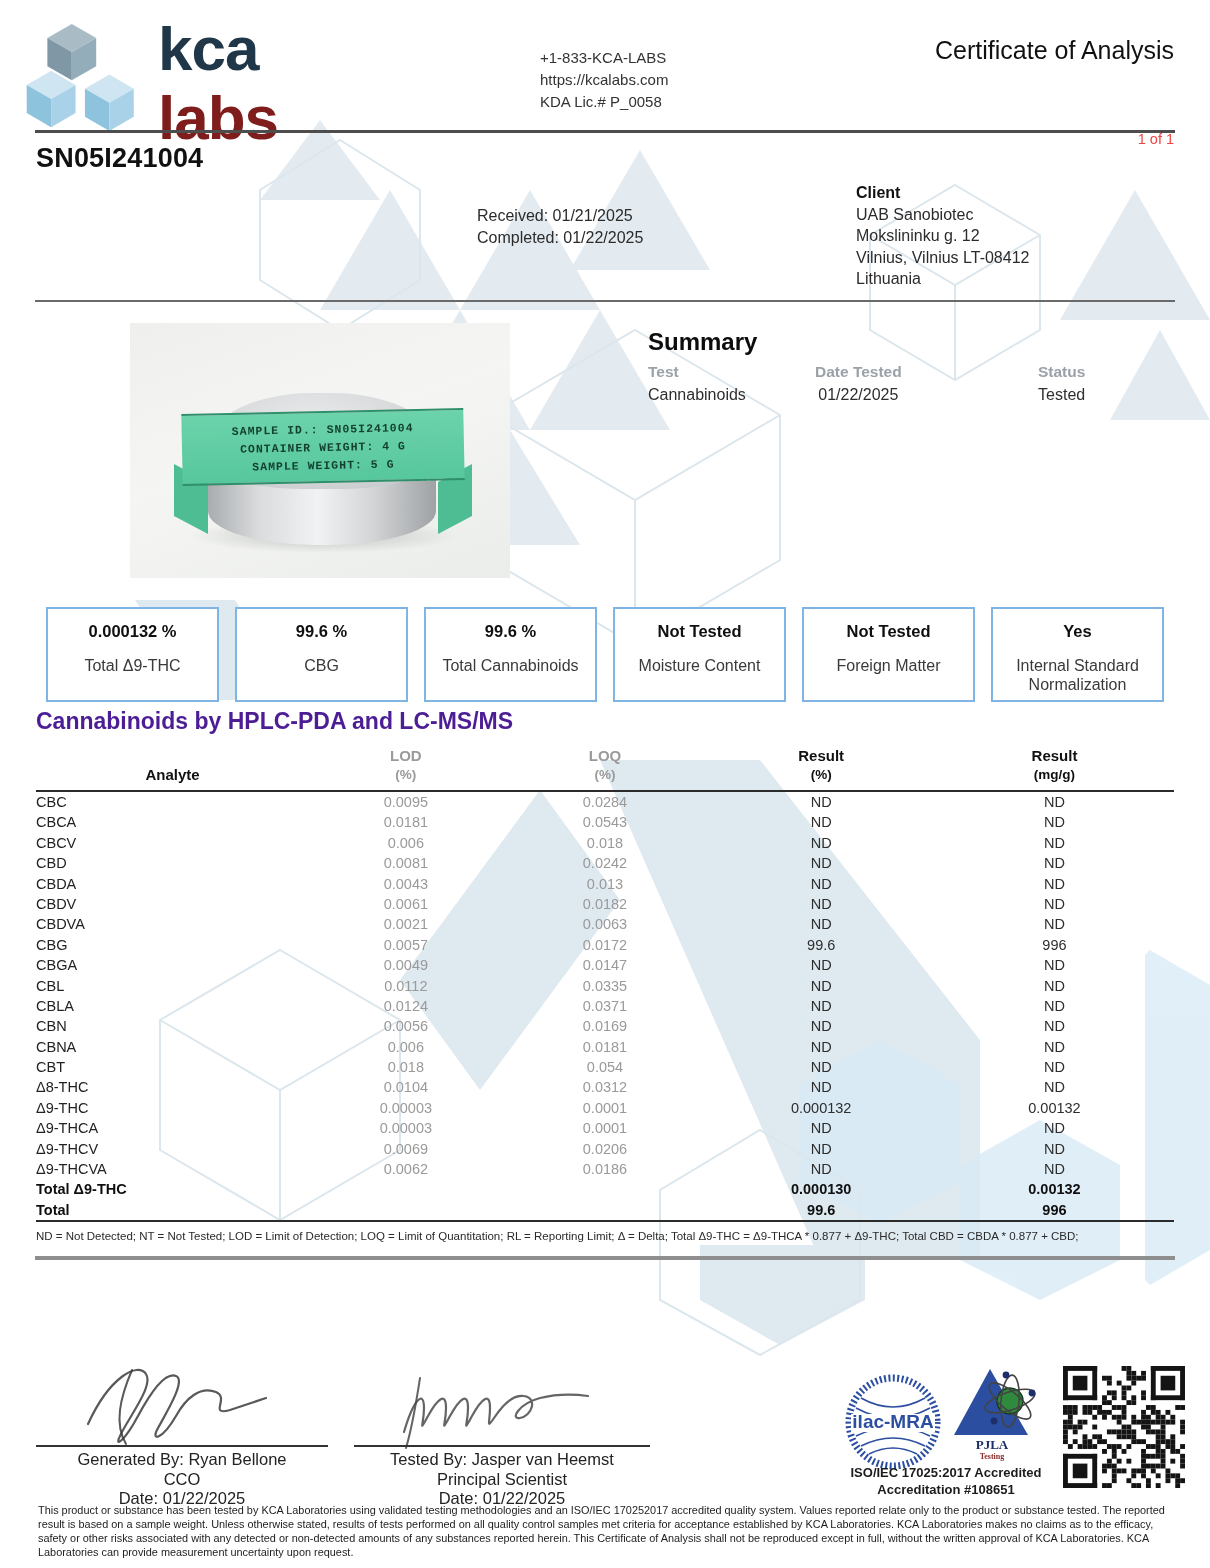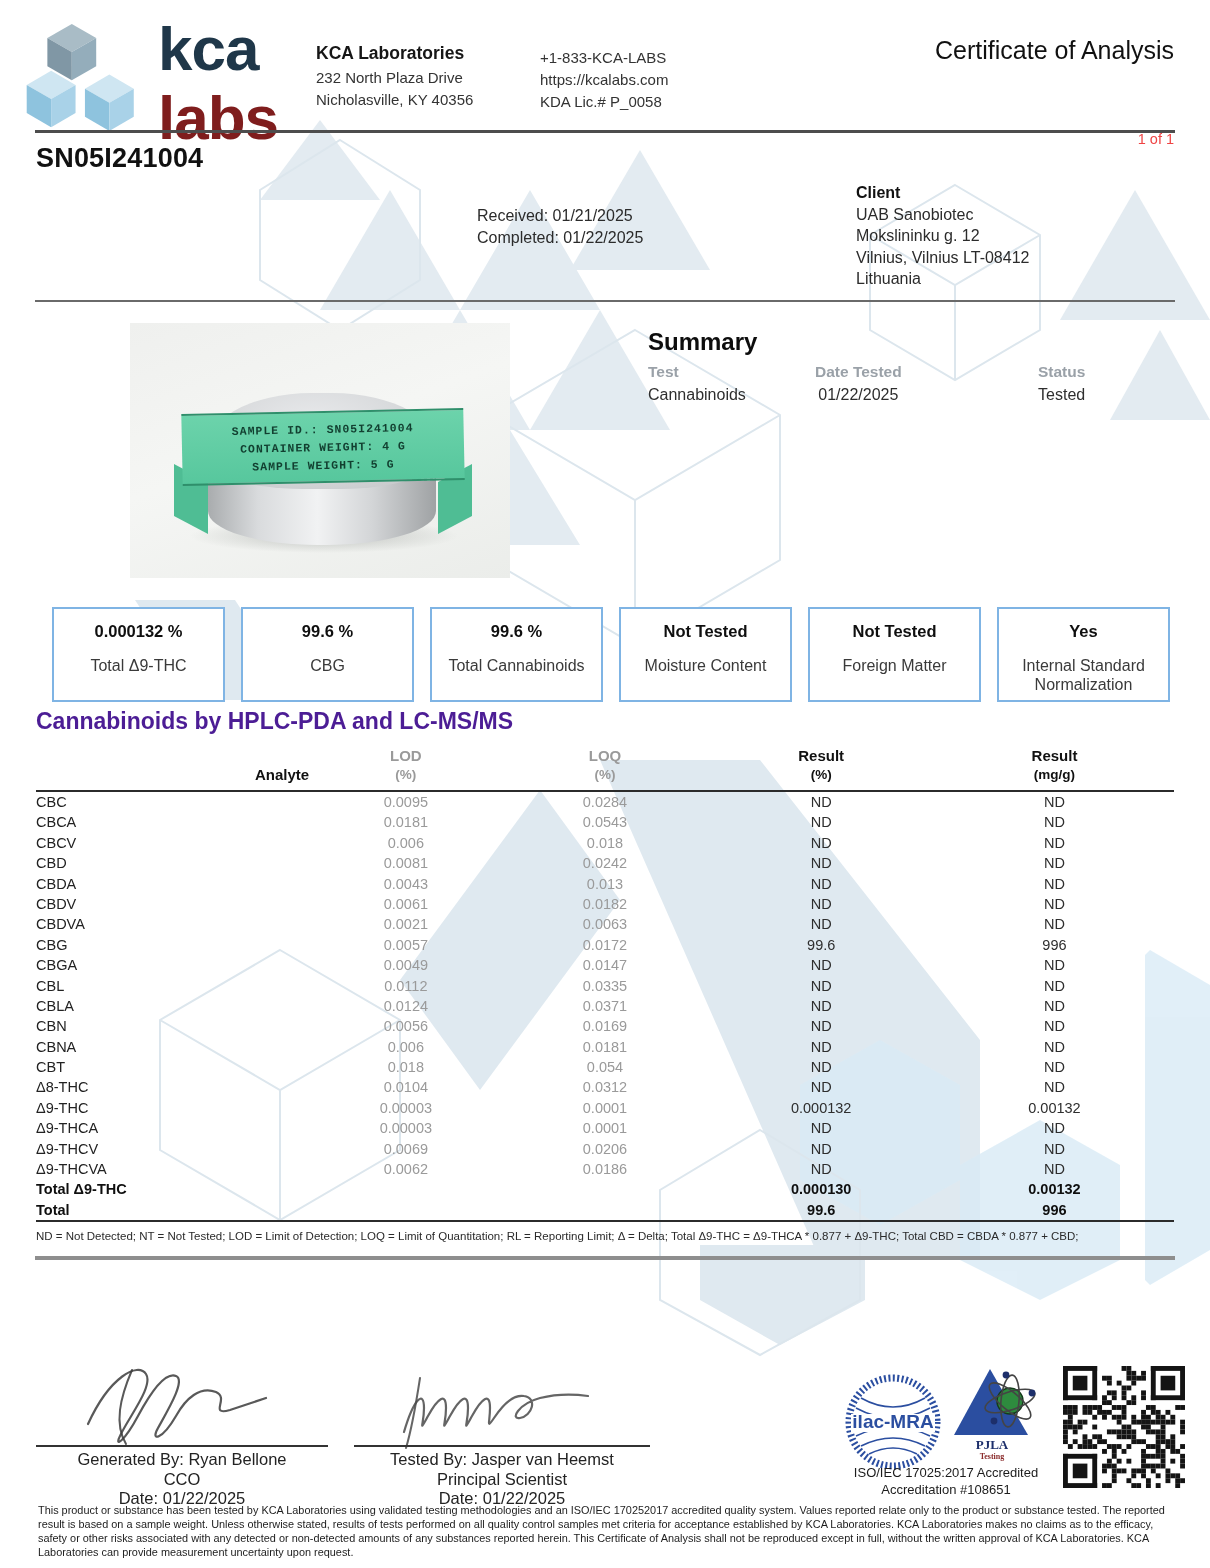--- a/index.html
+++ b/index.html
@@ -54,32 +54,32 @@
   .band-end { width:34px; height:52px; background:#4fbd94; }
   .band-end.l { left:44px; top:150px; transform:skewY(28deg); }
   .band-end.r { left:308px; top:150px; transform:skewY(-28deg); }
   
   .summary-head { left:648px; top:328px; font-size:24px; font-weight:bold; color:#0d0d0d; }
   .sum-col { top:360px; line-height:23px; }
   .sum-label { font-size:15.5px; font-weight:bold; color:#9aa1a8; }
   .sum-value { font-size:16px; color:#2e2e2e;text-align:center; }
   .sum-c1 { left:648px; } .sum-c2 { left:815px; } .sum-c3 { left:1038px; }
   
-  .rboxes { left:52px; top:607px; width:1118px; display:flex; gap:16px; }
+  .rboxes { left:46px; top:607px; width:1118px; display:flex; gap:16px; }
   .rbox { flex:1; height:95px; background:#fff; border:2px solid #7fb4e4; text-align:center; padding-top:13px; }
   .rbox-value { font-size:16.5px; font-weight:bold; color:#0f0f0f; }
   .rbox-label { font-size:16px; color:#3a3a3a; margin-top:15px; line-height:19px; }
   
   .section-head { left:36px; top:708px; font-size:23px; font-weight:bold; color:#4c1d95; }
   .ctable { left:36px; top:746px; width:1138px; }
   .thead-row { display:grid; grid-template-columns:24% 17% 18% 20% 21%; align-items:end;
     padding-bottom:6px; border-bottom:2.5px solid #2b2b2b; }
   .hcell { text-align:center; font-weight:bold; font-size:15px; color:#111; line-height:19px; }
   .hcell .sub { font-size:13.5px; font-weight:bold; }
-  .hcell.left { text-align:right; }
+  .hcell.left { text-align:center; }
   .hcell.muted, .hcell.muted .sub { color:#9a9a9a; }
   .trow { display:grid; grid-template-columns:24% 17% 18% 20% 21%;
     font-size:14.5px; line-height:20.4px; height:20.4px; }
   .trow .c { text-align:center; color:#2e2e2e; }
   .trow .c.analyte { text-align:left; color:#222; }
   .trow .c.muted { color:#9a9a9a; }
   .trow.bold { font-weight:bold; }
   .trow.bold .c { color:#0f0f0f; }
   .tbody-end { border-bottom:2.5px solid #2b2b2b; }
   .footnote { left:36px; top:1230px; width:1138px; font-size:11.5px; color:#2a2a2a; }
@@ -87,21 +87,21 @@
   .sig-svg1 { left:80px; top:1358px; }
   .sig-svg2 { left:390px; top:1368px; }
   .sig-rule1 { left:36px; top:1445px; width:292px; height:1.6px; background:#333; }
   .sig-rule2 { left:354px; top:1445px; width:296px; height:1.6px; background:#333; }
   .sig-text { top:1450px; text-align:center; font-size:16.5px; color:#232323; line-height:19.5px; }
   .sig-t1 { left:36px; width:292px; } .sig-t2 { left:354px; width:296px; }
   
   .ilac { left:843px; top:1372px; }
   .pjla { left:948px; top:1363px; }
   .accred-text { left:836px; top:1464px; width:220px; text-align:center;
-    font-size:13px; font-weight:normal; color:#1c1c1c; line-height:17px; }
+    font-size:13px; font-weight:bold; color:#1c1c1c; line-height:17px; }
   .qr { left:1063px; top:1366px; width:122px; height:122px; }
   
   .disclaimer { left:38px; top:1504px; width:1142px; font-size:10.9px; line-height:13.9px; color:#1d1d1d; }
 </style>
 </head>
 <body>
 
 <svg id="bg" width="1210" height="1568" viewBox="0 0 1210 1568">
   <g fill="#e3ebf1">
     <polygon points="390,190 460,310 320,310"></polygon>
@@ -147,25 +147,20 @@
       <polygon points="92,56 118,71 92,86 66,71" fill="#cfe6f2"></polygon>
       <polygon points="66,71 92,86 92,116 66,101" fill="#8ec3de"></polygon>
       <polygon points="118,71 92,86 92,116 118,101" fill="#a9d2e8"></polygon>
     </g>
   </svg>
   <div class="abs logo-word">
     <div class="logo-kca">kca</div>
     <div class="logo-labs">labs</div>
   </div>
 
-  <div class="abs lab-block">
-    <div class="lab-name">KCA Laboratories</div>
-    <div>232 North Plaza Drive</div>
-    <div>Nicholasville, KY 40356</div>
-  </div>
 
   <div class="abs contact-block">
     <div>+1-833-KCA-LABS</div>
     <div>https://kcalabs.com</div>
     <div>KDA Lic.# P_0058</div>
   </div>
 
   <div class="abs coa-title">Certificate of Analysis</div>
   <div class="abs page-ind">1 of 1</div>
   <div class="abs hline" style="top:130px;"></div>

